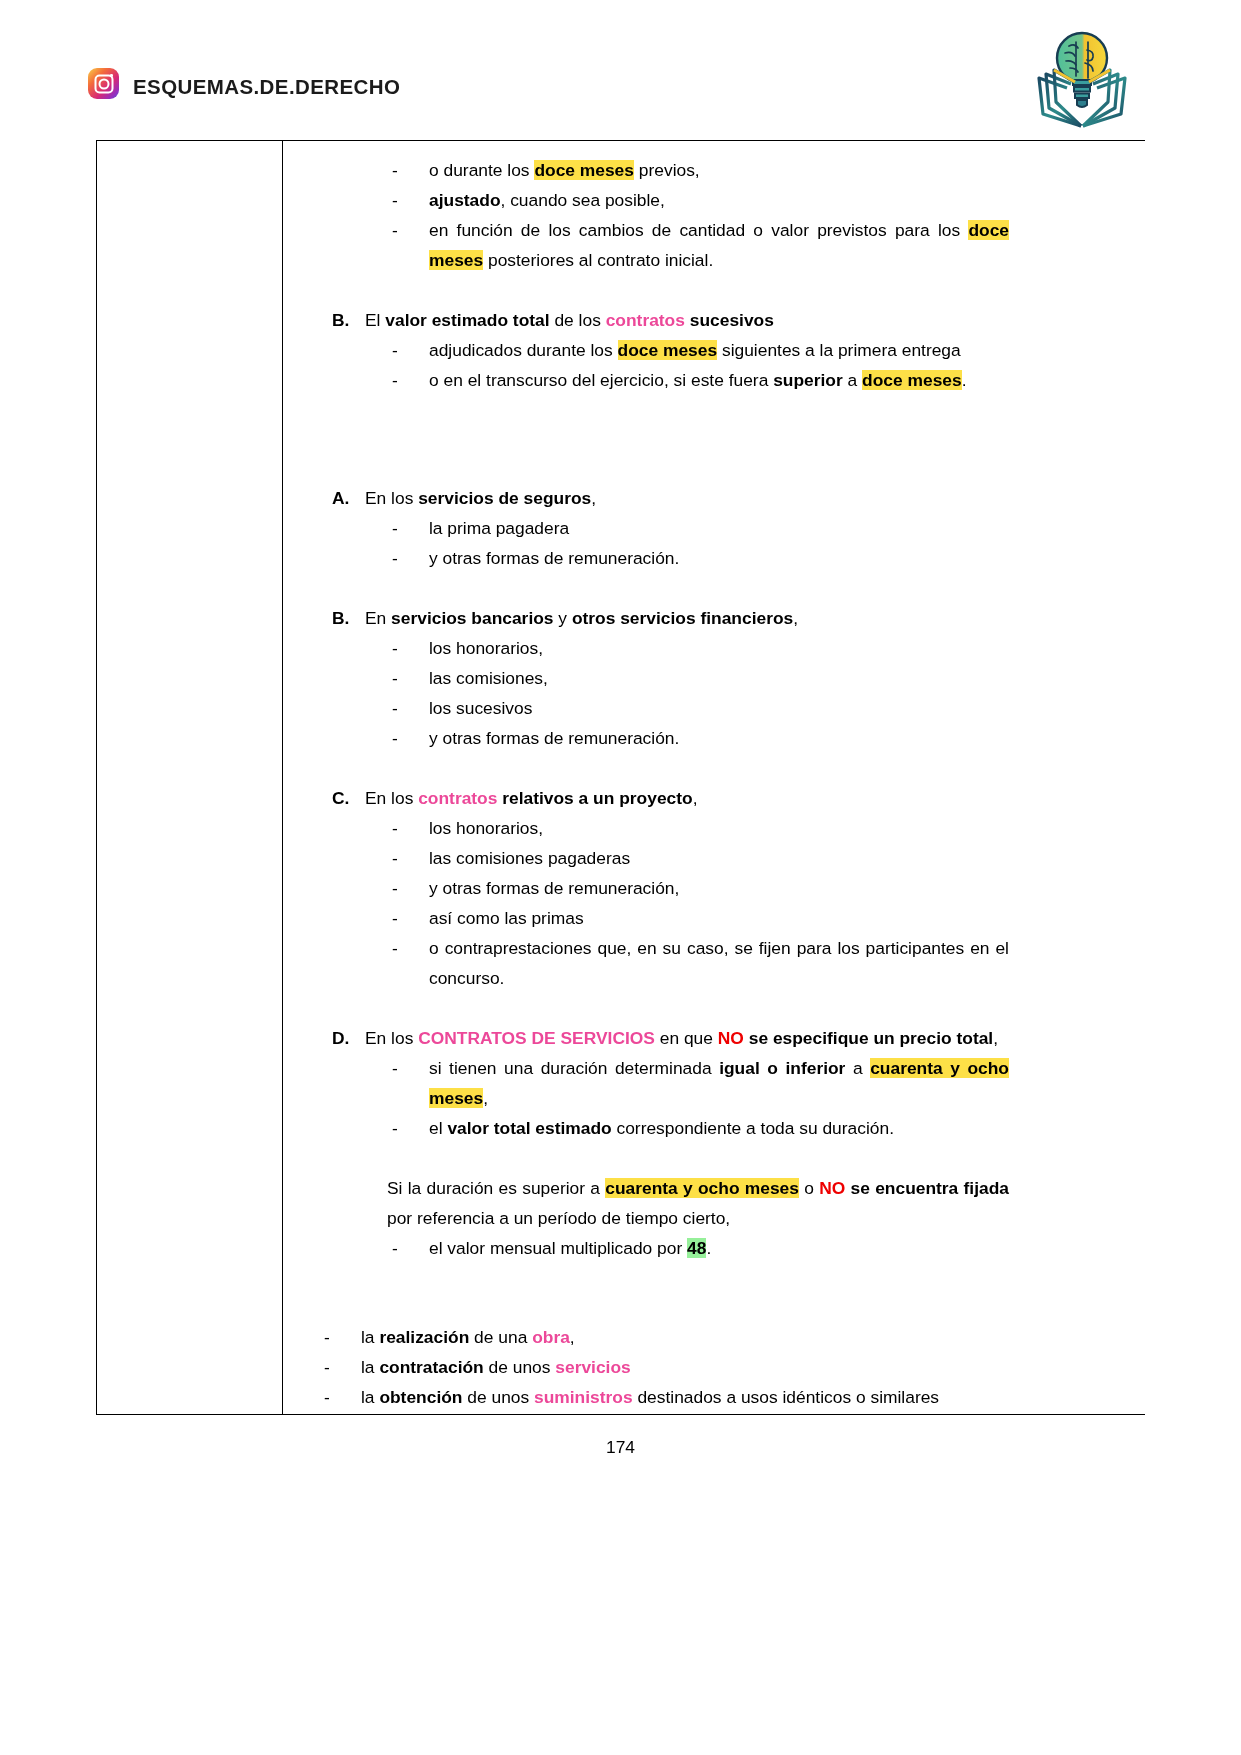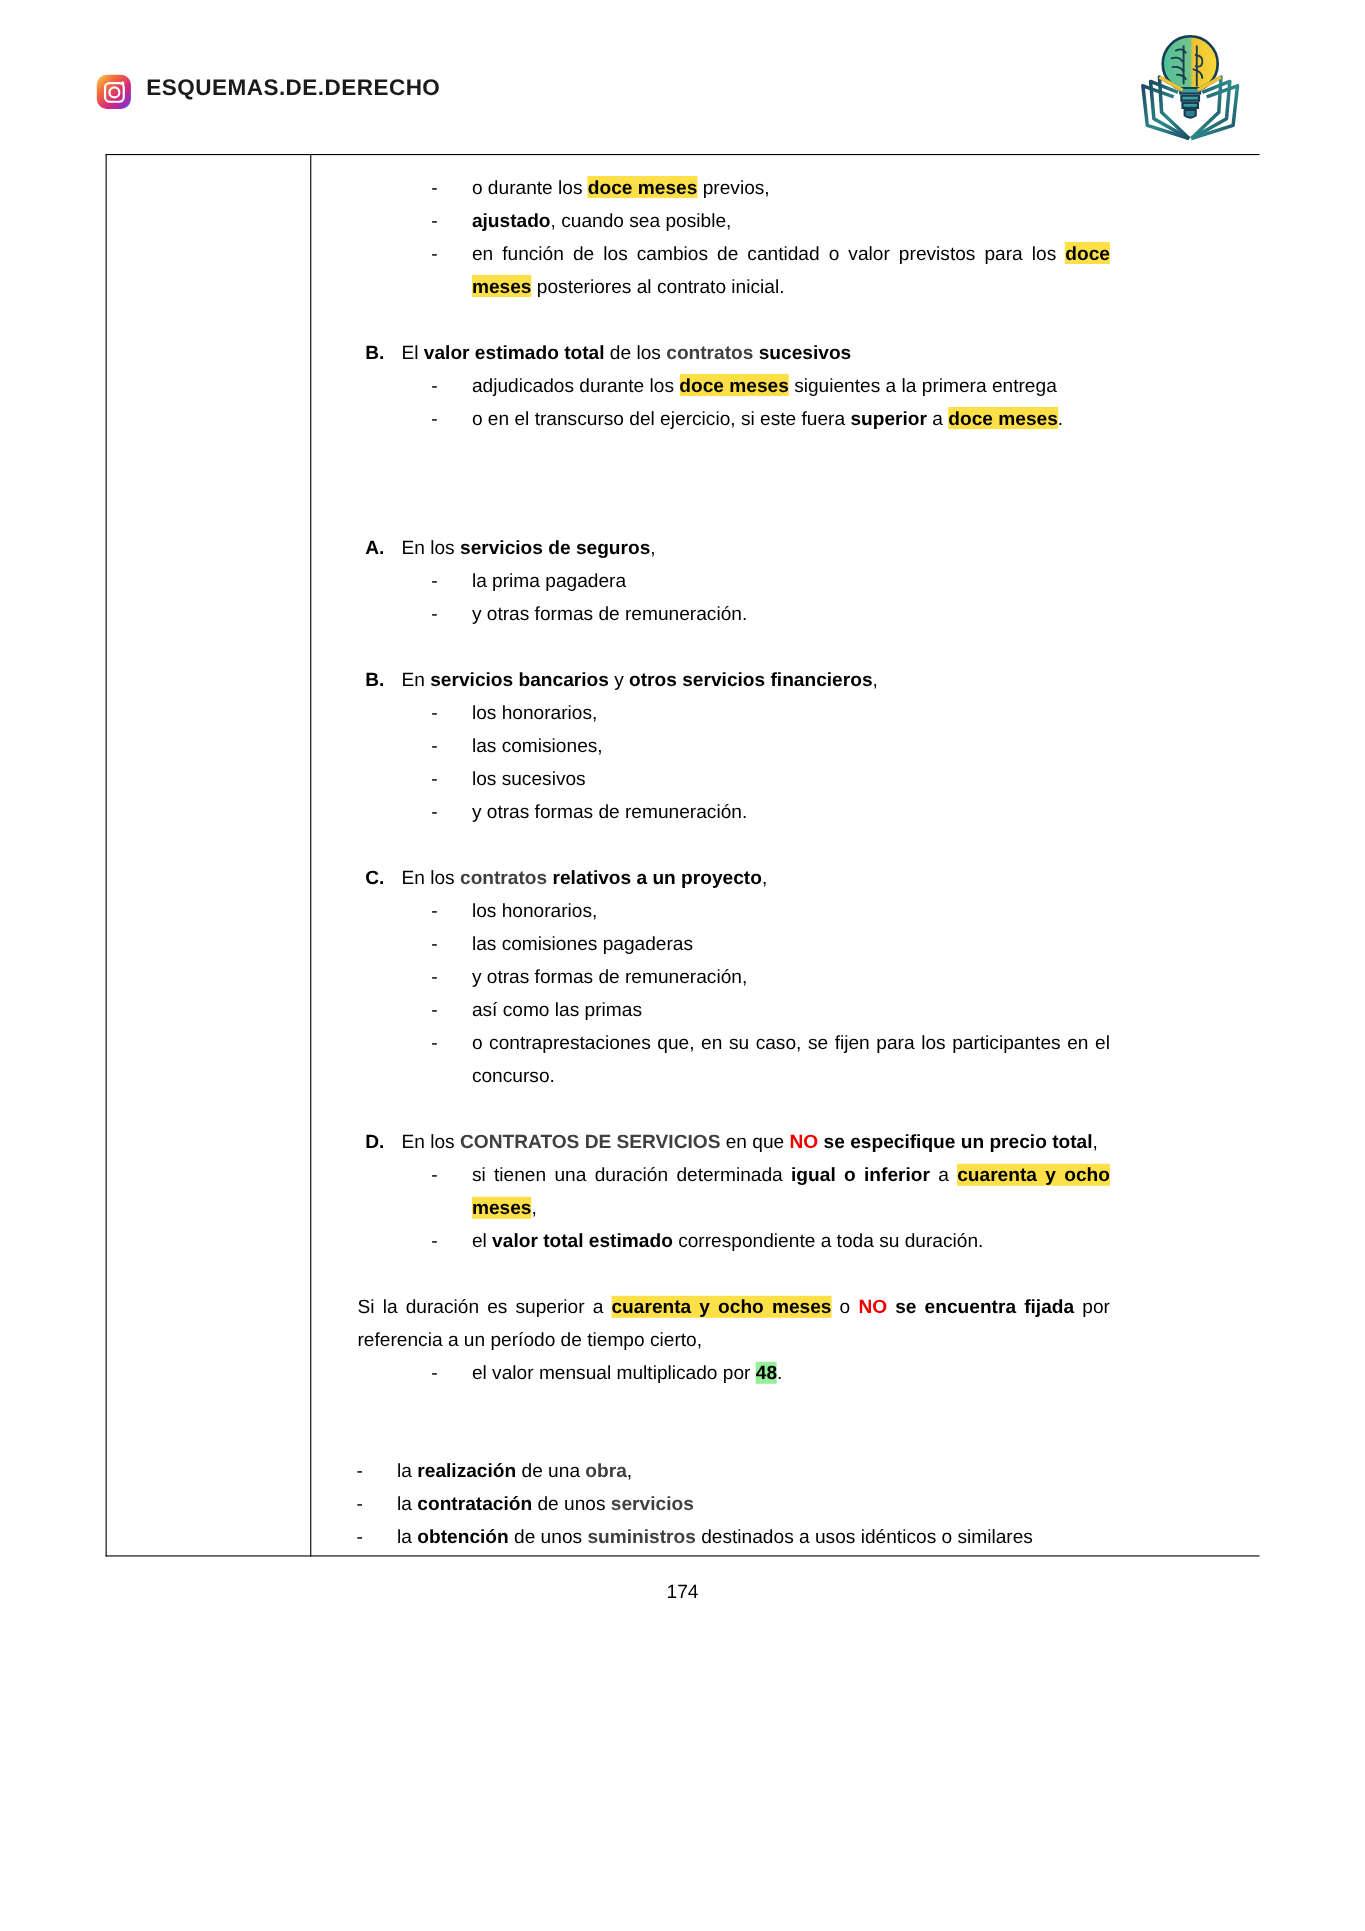--- a/index.html
+++ b/index.html
@@ -24,21 +24,21 @@
   .header {
     position: absolute;
     top: 0; left: 0; right: 0;
     height: 140px;
   }
   .brand {
     position: absolute;
     left: 88px;
     top: 68px;
     display: flex;
-    align-items: flex-start;
+    align-items: flex-end;
     gap: 14px;
   }
   .ig-icon {
     width: 31px;
     height: 31px;
     border-radius: 9px;
     background: linear-gradient(135deg,#f9d14a 0%,#f46d3a 30%,#d62976 62%,#962fbf 85%,#4f5bd5 100%);
     position: relative;
     flex: none;
   }
@@ -156,21 +156,21 @@
     margin-left: 101px;
   }
   .dashed .dash {
     flex: none;
     width: 37px;
   }
   .dashed .body { flex: 1 1 auto; text-align: justify; }
 
   
   .subpara {
-    margin-left: 34px;
+    margin-left: 96px;
     text-align: justify;
   }
 
   .dashed-shallow {
     display: flex;
     align-items: flex-start;
     margin-left: 33px;
   }
   .dashed-shallow .dash {
     flex: none;
@@ -178,21 +178,21 @@
   }
   .dashed-shallow .body { flex: 1 1 auto; text-align: justify; }
 
   .spacer-sm { height: 15px; }
   .spacer-md { height: 30px; }
   .spacer-lg { height: 44px; }
 
   b, strong { font-weight: bold; }
   .hl   { background: #fde047; }
   .hlg  { background: #96f09a; }
-  .green{ color: #404040; }
+  .green{ color: #ec4899; }
   .red  { color: #ee0000; }
   .ul   { }
 
   
   .page-number {
     position: absolute;
     left: 0; right: 0;
     top: 1437px;
     text-align: center;
     font-size: 17.4px;

